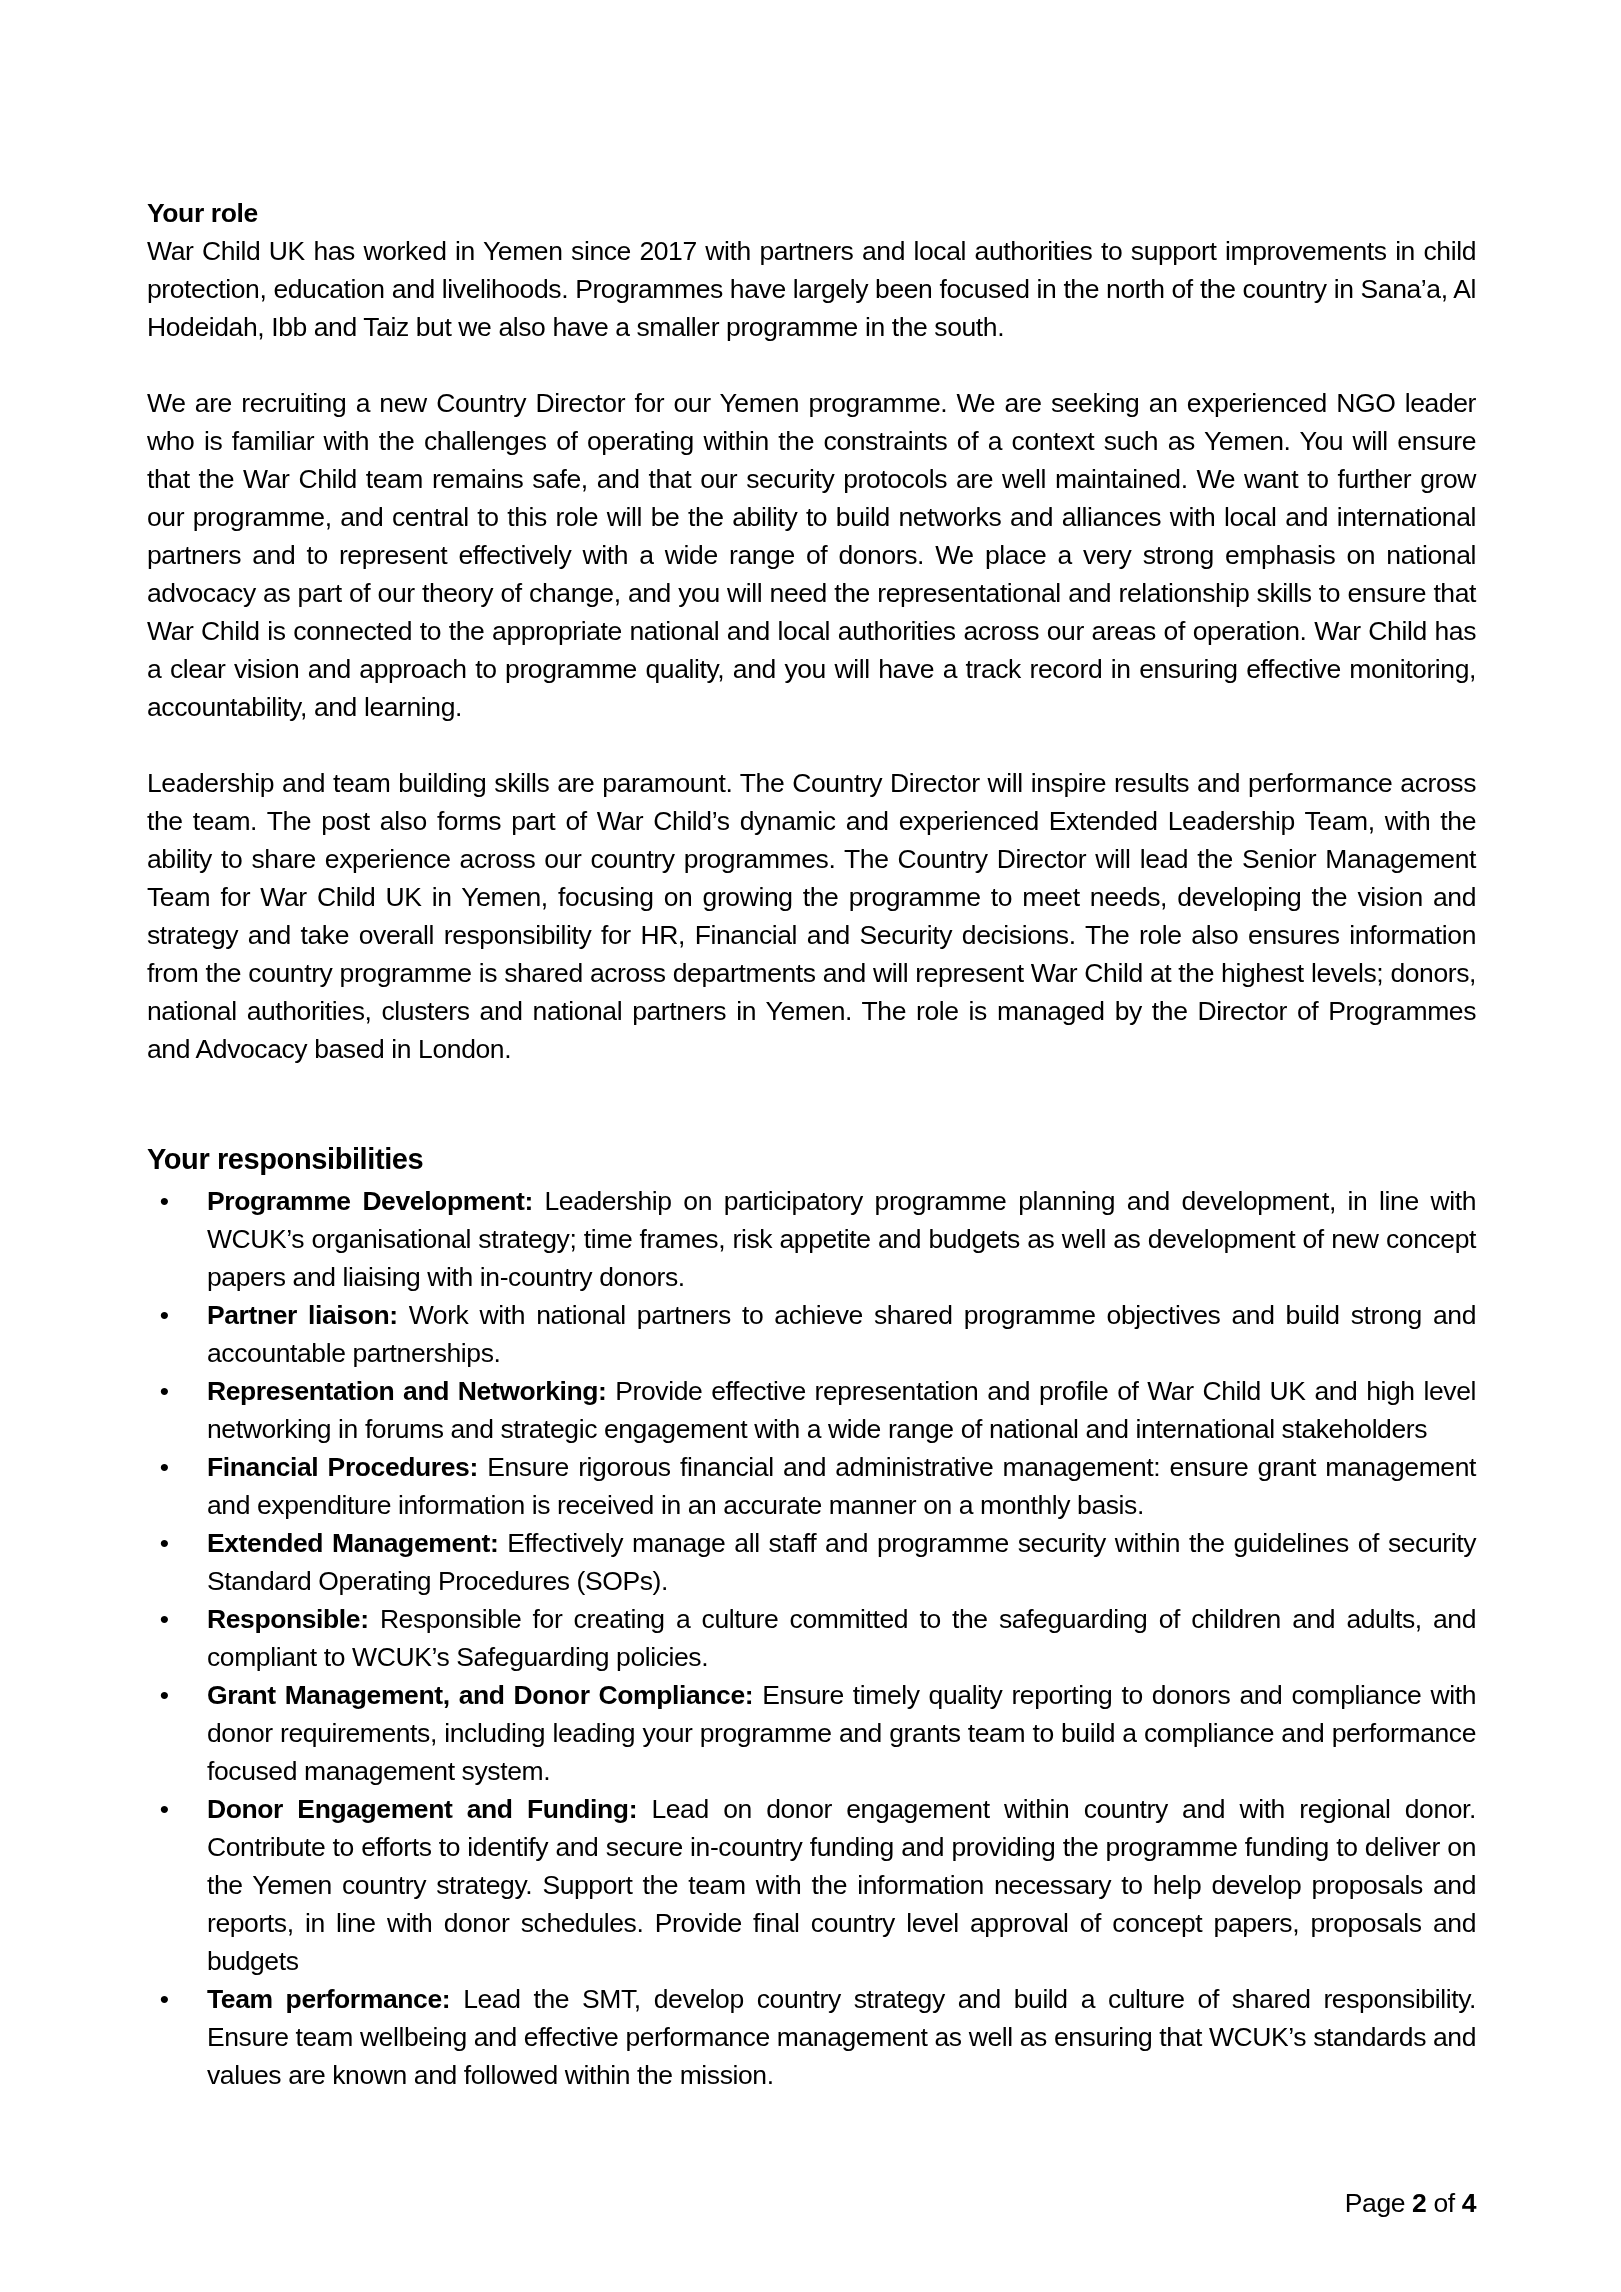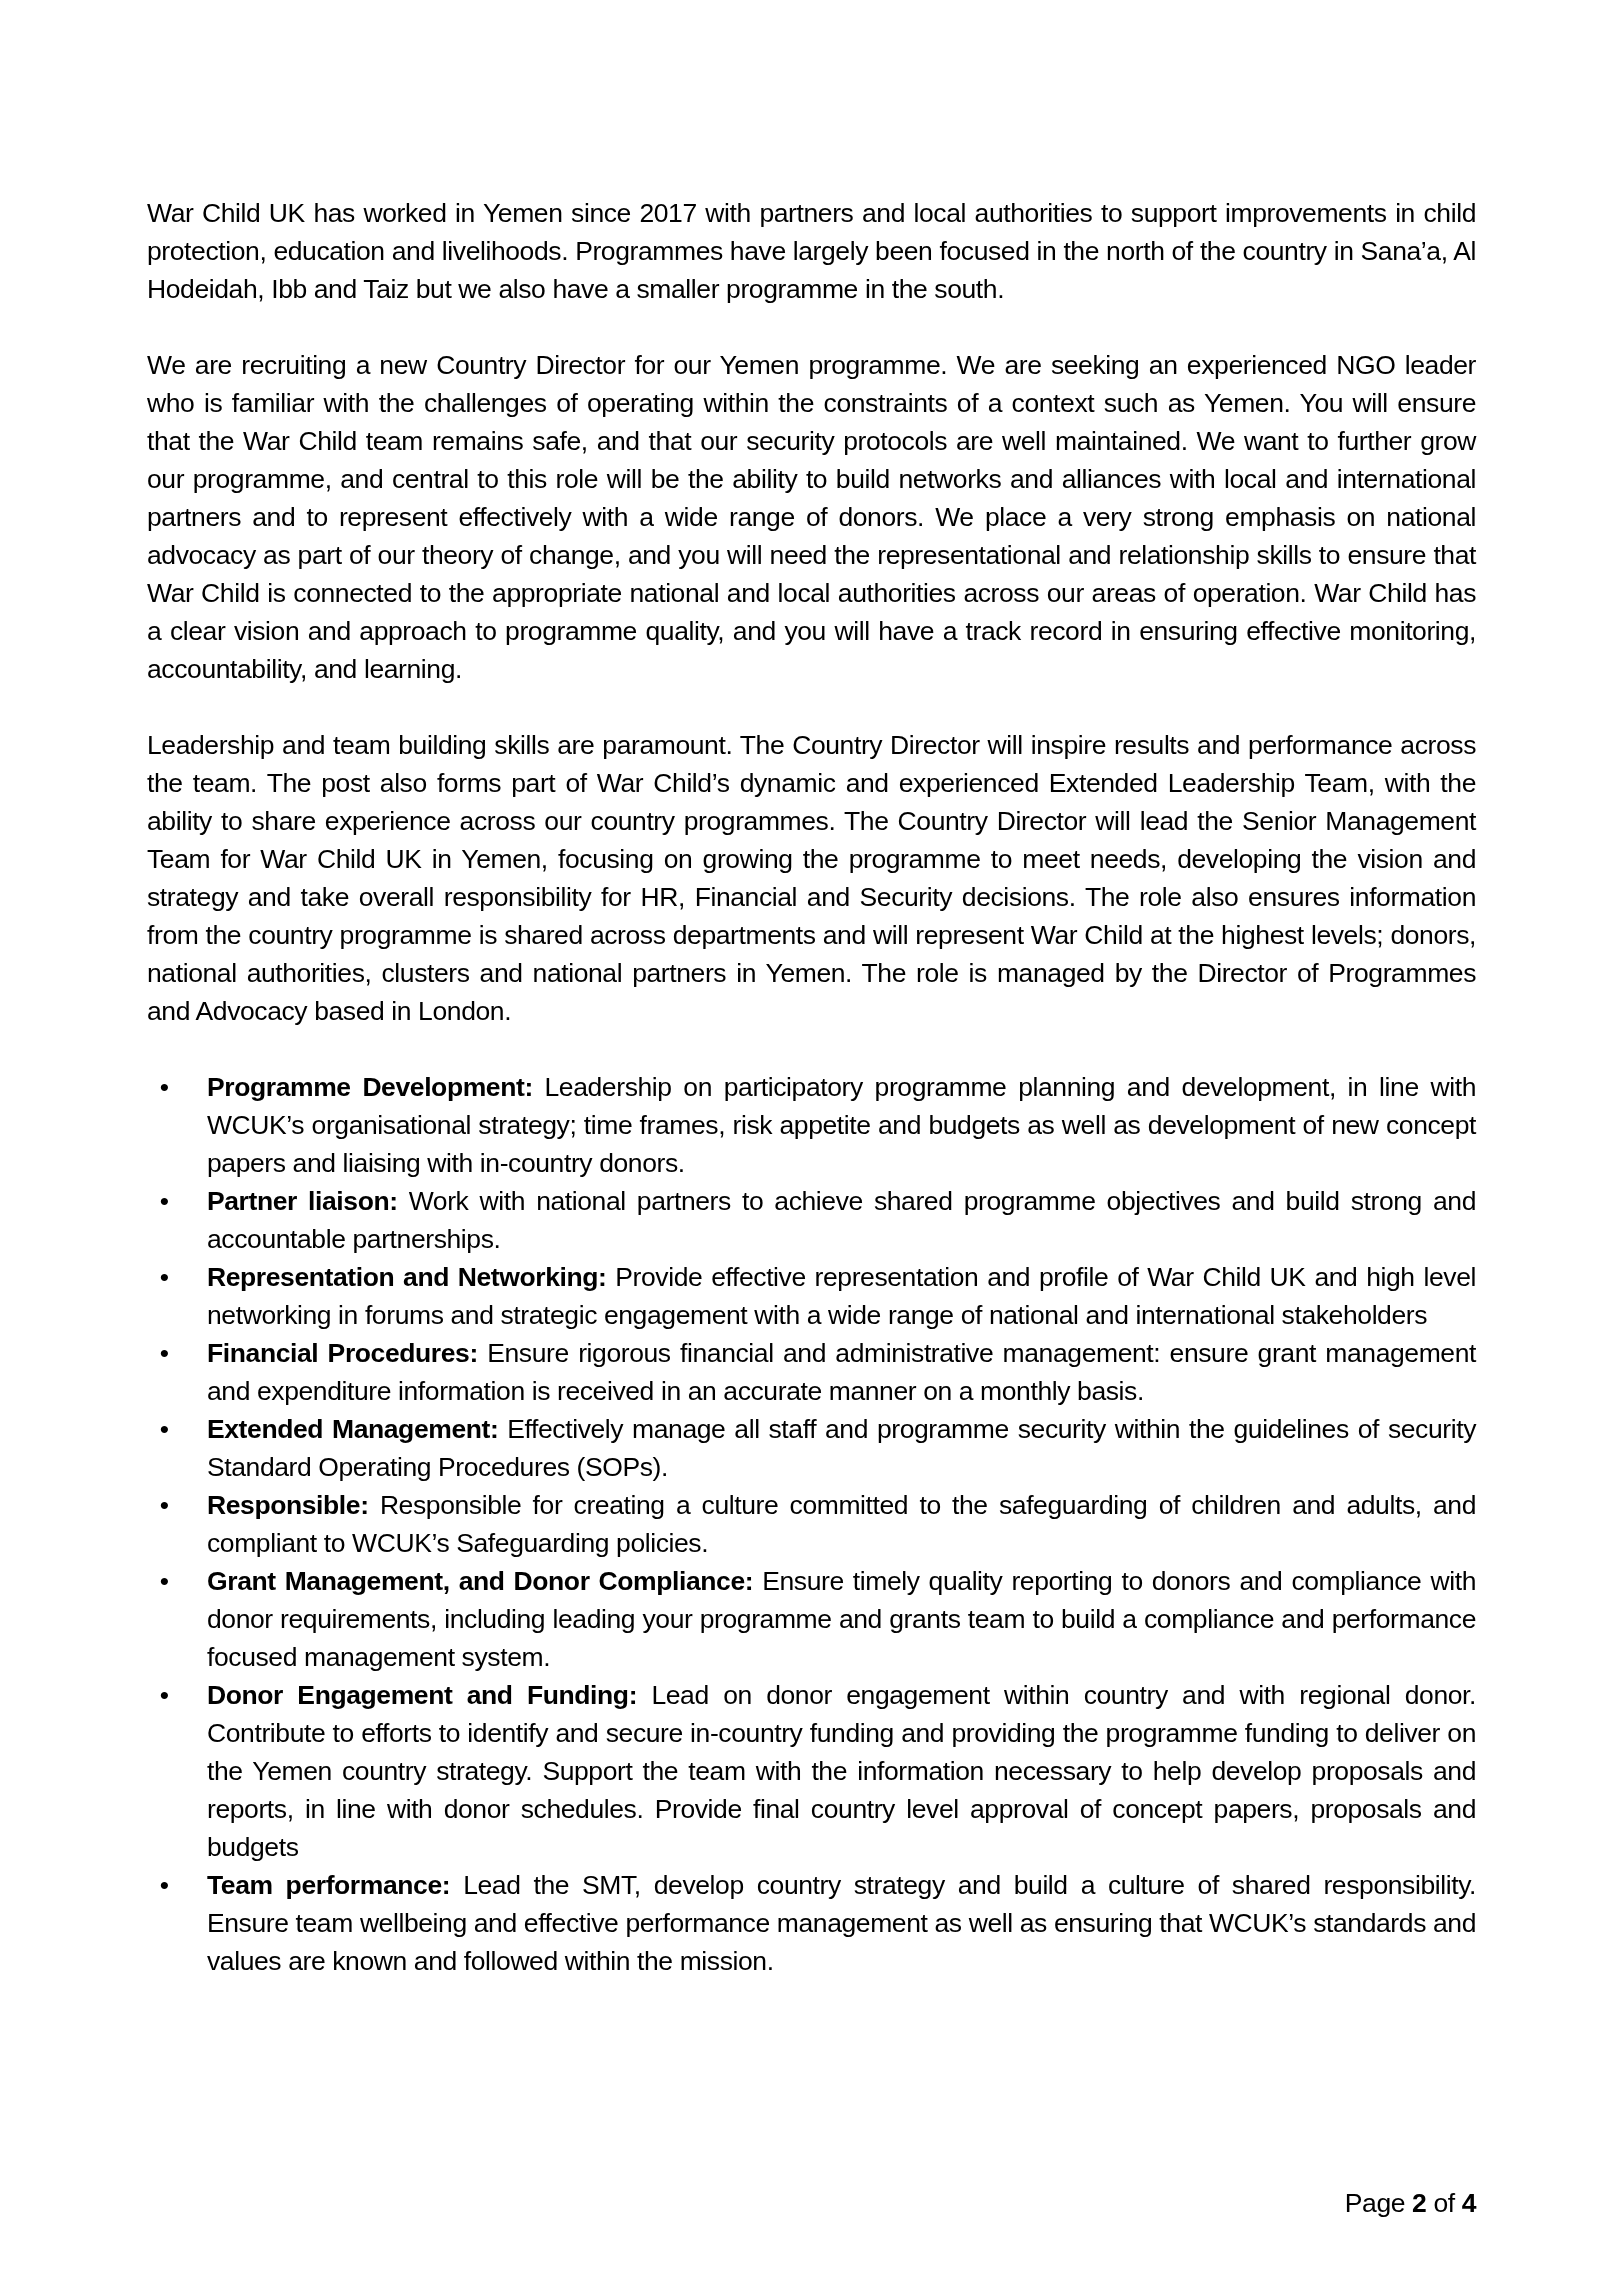--- a/index.html
+++ b/index.html
@@ -70,25 +70,27 @@
     letter-spacing: -0.4px;
     color: #000000;
   }
 </style>
 </head>
 <body>
 
 <div class="page">
   <div class="content">
 
+    <h2 class="h-small">Your role</h2>
 
     <p class="para">War Child UK has worked in Yemen since 2017 with partners and local authorities to support improvements in child protection, education and livelihoods. Programmes have largely been focused in the north of the country in Sana’a, Al Hodeidah, Ibb and Taiz but we also have a smaller programme in the south.</p>
     <p class="para">We are recruiting a new Country Director for our Yemen programme. We are seeking an experienced NGO leader who is familiar with the challenges of operating within the constraints of a context such as Yemen. You will ensure that the War Child team remains safe, and that our security protocols are well maintained. We want to further grow our programme, and central to this role will be the ability to build networks and alliances with local and international partners and to represent effectively with a wide range of donors. We place a very strong emphasis on national advocacy as part of our theory of change, and you will need the representational and relationship skills to ensure that War Child is connected to the appropriate national and local authorities across our areas of operation. War Child has a clear vision and approach to programme quality, and you will have a track record in ensuring effective monitoring, accountability, and learning.</p>
     <p class="para">Leadership and team building skills are paramount. The Country Director will inspire results and performance across the team. The post also forms part of War Child’s dynamic and experienced Extended Leadership Team, with the ability to share experience across our country programmes. The Country Director will lead the Senior Management Team for War Child UK in Yemen, focusing on growing the programme to meet needs, developing the vision and strategy and take overall responsibility for HR, Financial and Security decisions. The role also ensures information from the country programme is shared across departments and will represent War Child at the highest levels; donors, national authorities, clusters and national partners in Yemen. The role is managed by the Director of Programmes and Advocacy based in London.</p>
 
+    <h2 class="h-large">Your responsibilities</h2>
 
     <ul class="resp-list">
       <li>
         <span class="bullet">•</span>
         <strong>Programme Development:</strong>
         <span>Leadership on participatory programme planning and development, in line with WCUK’s organisational strategy; time frames, risk appetite and budgets as well as development of new concept papers and liaising with in-country donors.</span>
       </li>
       <li>
         <span class="bullet">•</span>
         <strong>Partner liaison:</strong>

